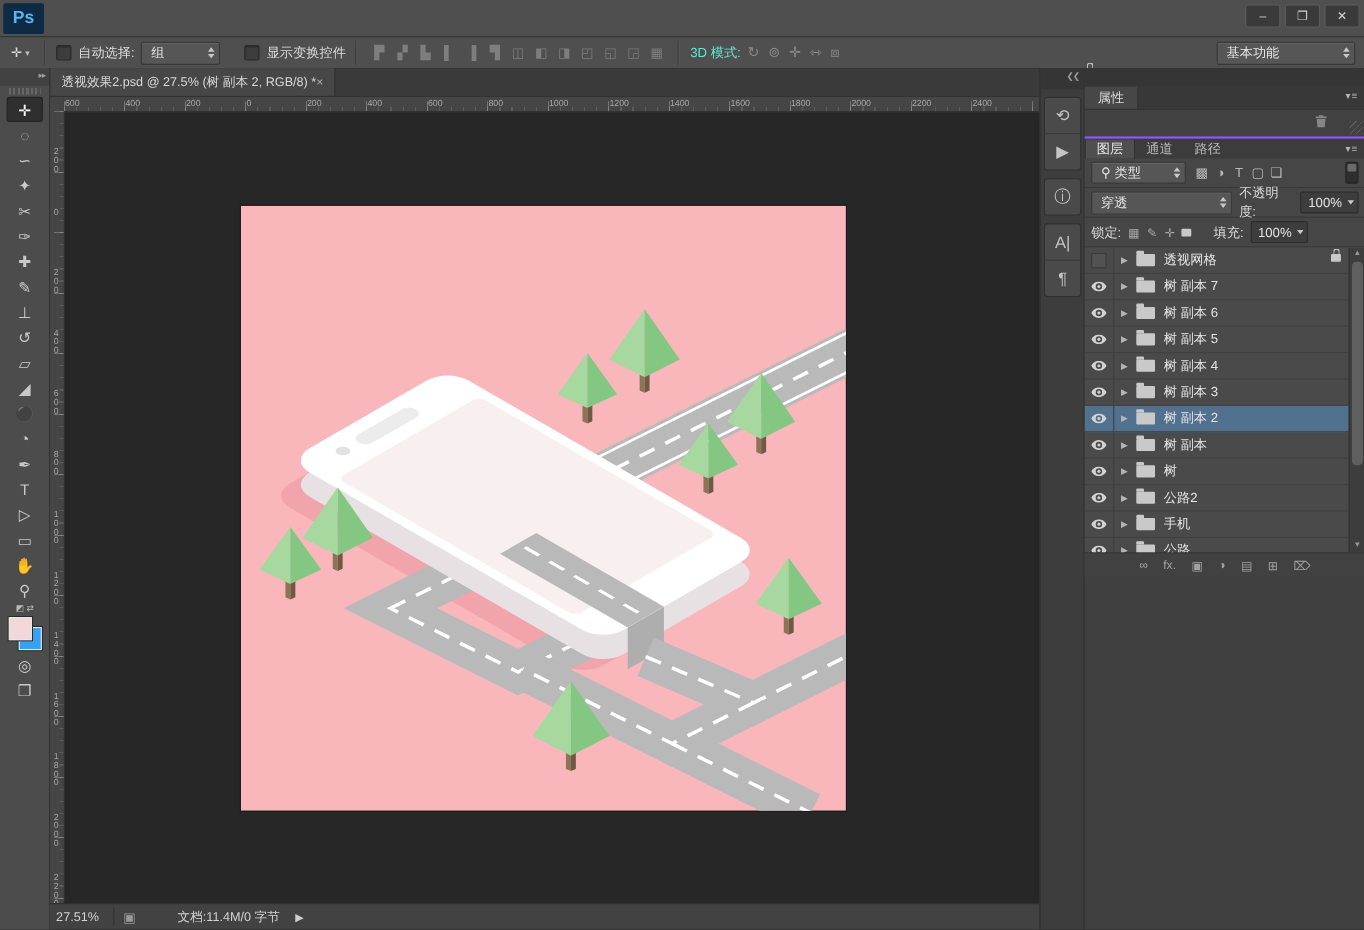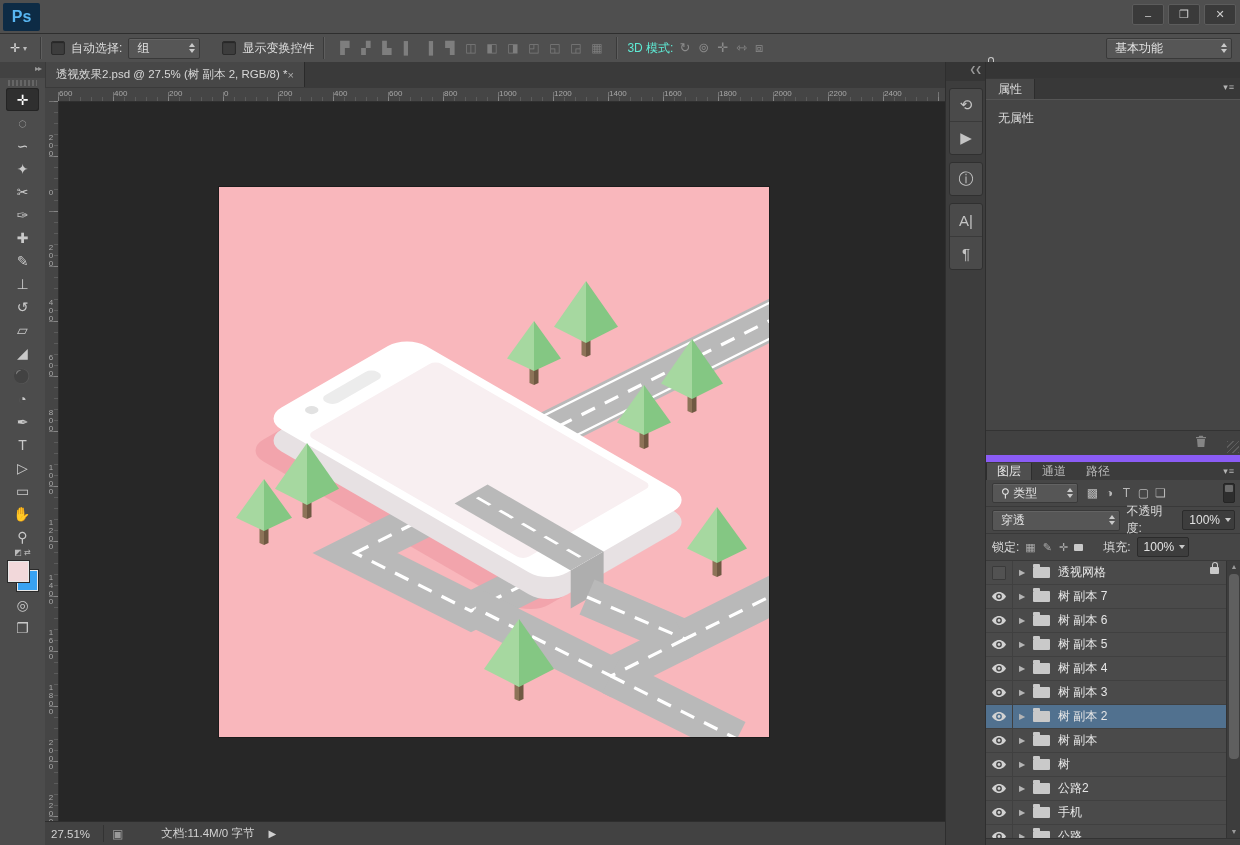--- a/index.html
+++ b/index.html
@@ -76,21 +76,21 @@
   .rightpanels{position:absolute;left:985px;top:0;width:255px;bottom:0;background:#404040;border-left:1px solid #2e2e2e;}
   .rp-topstrip{height:16px;background:#353535;}
   .props-tabs{height:21px;background:#383838;display:flex;align-items:flex-end;position:relative;}
   .ptab{height:20px;background:#474747;padding:0 12px;display:flex;align-items:center;color:#dcdcdc;font-size:12px;border-right:1px solid #2d2d2d;}
   .panel-menu{position:absolute;right:6px;top:4px;color:#b5b5b5;font-size:9px;letter-spacing:1px;}
   .props-body{height:320px;background:#454545;color:#dcdcdc;padding:10px 0 0 12px;font-size:12px;border-top:1px solid #555;}
   .props-foot{height:24px;background:#414141;border-top:1px solid #333;position:relative;}
   .pf-trash{position:absolute;right:34px;top:4px;opacity:.55;}
   .pf-grip{position:absolute;right:2px;bottom:2px;width:12px;height:12px;background:repeating-linear-gradient(135deg,#5d5d5d 0 1px,transparent 1px 4px);}
 
-  .layers-tabs{height:18px;background:#3c3c3c;display:flex;align-items:flex-end;position:relative;border-top:7px solid #8b5cf6;}
+  .layers-tabs{height:18px;background:#3c3c3c;display:flex;align-items:flex-end;position:relative;border-top:2px solid #8b5cf6;}
   .ltab{height:17px;padding:0 10px;display:flex;align-items:center;color:#b9b9b9;font-size:12px;}
   .ltab.active{background:#4f4f4f;color:#e8e8e8;border-right:1px solid #2d2d2d;border-left:1px solid #2d2d2d;}
   .layers-ctl{background:#464646;padding:3px 6px;border-bottom:1px solid #393939;display:flex;align-items:center;gap:6px;height:20px;}
   .ftype-box{width:72px;height:18px;gap:20px;}
   .ficon{color:#b9b9b9;font-size:12px;width:17px;text-align:center;}
   .fswitch{margin-left:auto;width:10px;height:18px;background:#2e2e2e;border-radius:2px;position:relative;border:1px solid #252525;}
   .fswitch::before{content:"";position:absolute;left:1px;right:1px;top:1px;height:7px;background:#6b6b6b;border-radius:1px;}
   .val-box{display:flex;align-items:center;height:18px;background:#3d3d3d;border:1px solid #2b2b2b;border-radius:2px;padding:0 3px 0 6px;color:#e2e2e2;}
   .val-box .dar{margin-left:5px;width:0;height:0;border-left:3.5px solid transparent;border-right:3.5px solid transparent;border-top:4px solid #c9c9c9;}
   .lockicons{display:flex;gap:7px;color:#a9a9a9;font-size:11px;align-items:center;}
@@ -430,23 +430,20 @@
           </div>
         </div>
     </div>
 
     <div class="rightpanels">
       <div class="rp-topstrip"></div>
       <div class="props-tabs">
         <div class="ptab">属性</div>
         <div class="panel-menu">▾≡</div>
       </div>
-      <div class="props-body">
-        <span>无属性</span>
-      </div>
       <div class="props-foot">
         <span class="pf-trash">
           <svg width="12" height="12" viewBox="0 0 12 12">
               <path fill="#bdbdbd" d="M4.2 0.8h3.6l.5 1.2H11v1.2H1V2h2.7zM2 4h8l-.7 8H2.7z"></path>
             </svg>
         </span>
         <span class="pf-grip"></span>
       </div>
 
       <div class="layers-tabs">

